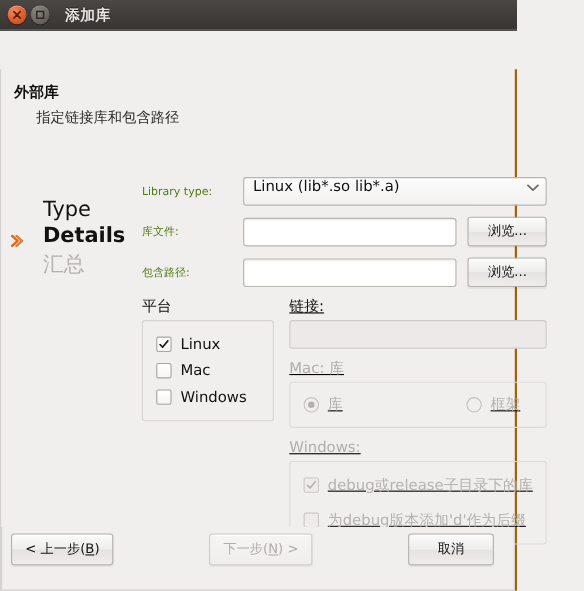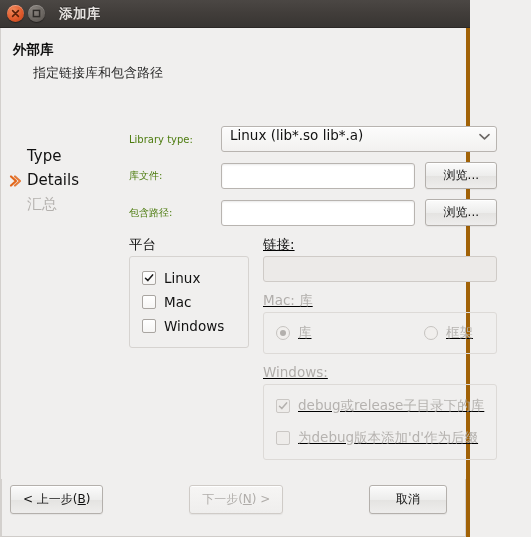--- a/index.html
+++ b/index.html
@@ -66,22 +66,23 @@
     letter-spacing: .4px;
     text-shadow: 0 -1px 0 rgba(0,0,0,.55);
   }
 
   
   .body {
     flex: 1 1 auto;
     position: relative;
     background: #f0efee;
     border-left: 1px solid #d3d0cd;
-    border-right: 4px solid #a16207;
-    box-sizing: border-box;
+    border-right: 2px solid #a16207;
+    box-sizing: border-box;
+    margin-top: 35px;
   }
 
   .header {
     padding: 12px 0 0 12px;
   }
   .header-title {
     font-size: 13.5px;
     font-weight: bold;
     color: #0f0f0f;
     line-height: 18px;
@@ -105,29 +106,29 @@
 
   
   .sidebar {
     width: 128px;
     flex: 0 0 128px;
     padding-top: 18px;
     box-sizing: border-box;
   }
   .nav-item {
     display: flex;
-    align-items: center;
+    align-items: flex-start;
     height: 24px;
-    padding-left: 26px;
+    padding-left: 38px;
     position: relative;
-    font-size: 15px;
+    font-size: 19px;
     color: #111;
   }
   .nav-item.active {
-    font-weight: normal;
+    font-weight: bold;
   }
   .nav-item.disabled {
     color: #b4b1ae;
   }
   .nav-marker {
     position: absolute;
     left: 8px;
     top: 50%;
     transform: translateY(-50%);
     width: 13px;

